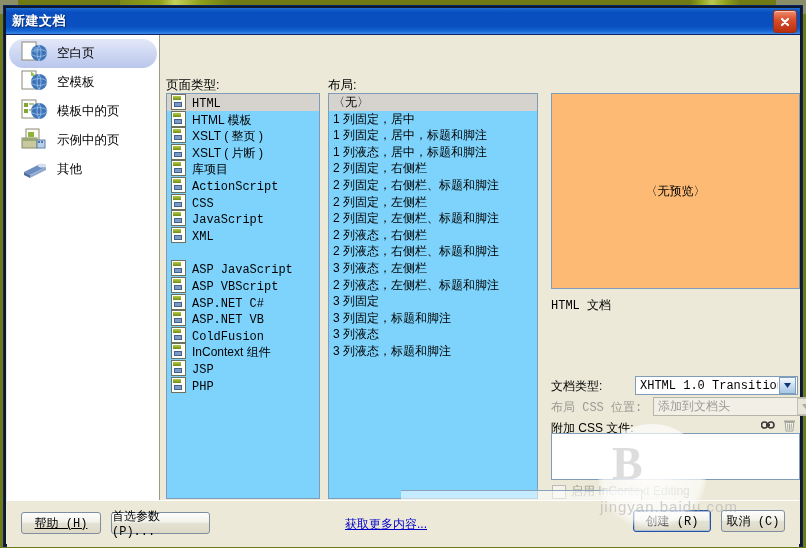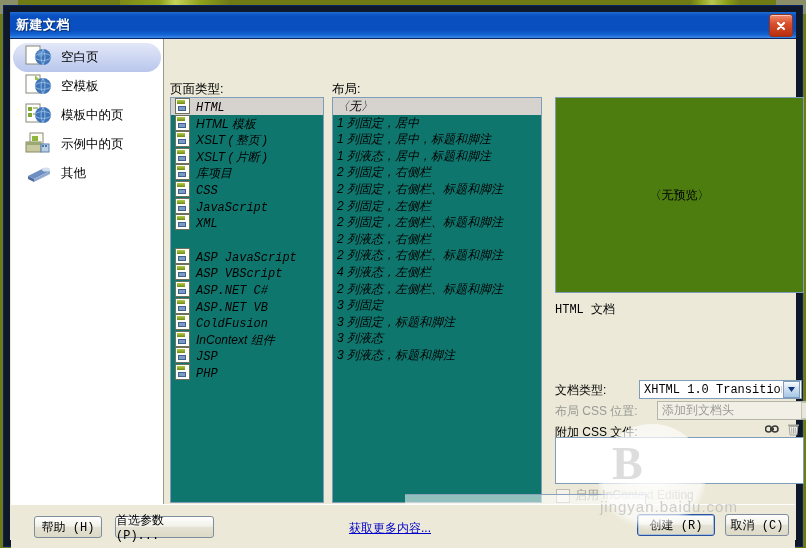--- a/index.html
+++ b/index.html
@@ -8,21 +8,21 @@
     background:#6f7a15;
     font-family:"Liberation Sans","DejaVu Sans",sans-serif;
     font-size:12px;
     position:relative;
   }
   
   .desktop{position:absolute;left:0;top:0;width:806px;height:14px;
     background:linear-gradient(90deg,#8a8f6a 0px,#8a8f6a 18px,#6f7a15 18px,#6f7a15 120px,#7c8a17 120px,#8fa01b 160px,#c5d25a 175px,#8fa01b 200px,#6f7a15 230px,#6f7a15 690px,#8fa01b 700px,#b9c752 712px,#8fa01b 726px,#6f7a15 740px,#6f7a15 776px,#8a8f6a 776px,#8a8f6a 806px);}
 
   .dialog{position:absolute;left:4px;top:6px;width:798px;height:540px;
-    background:#ece9d8;border:6px solid #0f172a;box-sizing:border-box;
+    background:#ece9d8;border:2px solid #0f172a;box-sizing:border-box;
     box-shadow:0 0 0 1px #0a246a;}
 
   
   .titlebar{height:26px;
     background:linear-gradient(180deg,#1f6fd4 0%,#1059c8 9%,#0a4fc0 18%,#0a4fc0 70%,#1466d4 88%,#3e8ae6 100%);
     border-bottom:1px solid #0a246a;
     display:flex;align-items:center;position:relative;padding-left:6px;}
   .titletext{color:#fff;font-weight:bold;font-size:13px;letter-spacing:.5px;
     text-shadow:1px 1px 1px rgba(0,0,0,.45);}
   .closebtn{position:absolute;right:3px;top:2px;width:22px;height:21px;
@@ -40,39 +40,39 @@
     background:#fff;border-right:1px solid #9a9a86;}
   .side-item{height:29px;display:flex;align-items:center;gap:7px;
     padding-left:11px;margin:0 2px;cursor:pointer;color:#000;font-size:12.5px;}
   .side-item.sel{background:linear-gradient(180deg,#e3e8f8 0%,#ccd6f2 55%,#b9c6ec 100%);
     border-radius:22px;}
   .side-item:first-child{margin-top:4px;}
   .side-ico{width:30px;height:28px;position:relative;flex:0 0 30px;}
 
   
   .col-label{position:absolute;font-size:12.5px;color:#000;}
-  .listbox{position:absolute;background:#0f766e;border:1px solid #7f9db9;
-    overflow:hidden;font-style:italic;}
+  .listbox{position:absolute;background:#7dd3fc;border:1px solid #7f9db9;
+    overflow:hidden;}
   .li{height:16.6px;line-height:16.6px;padding-left:4px;font-size:12px;
     color:#000;white-space:nowrap;cursor:pointer;
     font-family:"Liberation Mono","DejaVu Sans Mono",monospace;}
   .li.zh{font-family:"Liberation Sans","DejaVu Sans",sans-serif;}
   .li.sel{background:#d6d3ce;}
   .spacer{height:17px;}
 
   
   .ficon{position:relative;display:inline-block;width:13px;height:14px;
     background:#fdfdfa;border:1px solid #6f6f5e;vertical-align:-3px;margin-right:6px;}
   .ficon:before{content:"";position:absolute;left:1px;top:1px;width:8px;height:4px;
     background:linear-gradient(180deg,#b3cc44,#6f8c18);}
   .ficon:after{content:"";position:absolute;left:2px;top:7px;width:8px;height:5px;
     background:#7b9bc4;border:1px solid #41618c;box-sizing:border-box;}
 
   
-  .preview{position:absolute;background:#4d7c0f;border:1px solid #7f9db9;
+  .preview{position:absolute;background:#fdba74;border:1px solid #7f9db9;
     display:flex;align-items:center;justify-content:center;color:#000;font-size:12px;}
   .rlabel{position:absolute;font-size:12px;color:#000;}
   .rlabel.dim{color:#9a9a94;}
   .select{position:absolute;height:19px;border:1px solid #7f9db9;background:#fff;
     display:flex;align-items:center;box-sizing:border-box;}
   .select .val{flex:1;padding-left:4px;font-size:12px;
     font-family:"Liberation Mono","DejaVu Sans Mono",monospace;color:#000;
     white-space:nowrap;overflow:hidden;}
   .select .arrow{width:17px;height:17px;margin:0 1px;flex:0 0 17px;
     background:linear-gradient(180deg,#f6fbff,#cfe0f0 45%,#a7c6e6);
@@ -200,20 +200,21 @@
     </div>
 
     <div class="col-label" style="left:160px;top:42px;">页面类型:</div>
     <div class="listbox" style="left:160px;top:58px;width:152px;height:404px;">
 
       <div class="li sel"><span class="ficon"></span><span>HTML</span></div>
       <div class="li zh"><span class="ficon"></span><span>HTML 模板</span></div>
       <div class="li zh"><span class="ficon"></span><span>XSLT ( 整页 )</span></div>
       <div class="li zh"><span class="ficon"></span><span>XSLT ( 片断 )</span></div>
       <div class="li zh"><span class="ficon"></span><span>库项目</span></div>
+      <div class="li"><span class="ficon"></span><span>ActionScript</span></div>
       <div class="li"><span class="ficon"></span><span>CSS</span></div>
       <div class="li"><span class="ficon"></span><span>JavaScript</span></div>
       <div class="li"><span class="ficon"></span><span>XML</span></div>
 
       <div class="spacer"></div>
 
       <div class="li"><span class="ficon"></span><span>ASP JavaScript</span></div>
       <div class="li"><span class="ficon"></span><span>ASP VBScript</span></div>
       <div class="li"><span class="ficon"></span><span>ASP.NET C#</span></div>
       <div class="li"><span class="ficon"></span><span>ASP.NET VB</span></div>
@@ -228,21 +229,21 @@
       <div class="li zh sel">〈无〉</div>
       <div class="li zh">1 列固定，居中</div>
       <div class="li zh">1 列固定，居中，标题和脚注</div>
       <div class="li zh">1 列液态，居中，标题和脚注</div>
       <div class="li zh">2 列固定，右侧栏</div>
       <div class="li zh">2 列固定，右侧栏、标题和脚注</div>
       <div class="li zh">2 列固定，左侧栏</div>
       <div class="li zh">2 列固定，左侧栏、标题和脚注</div>
       <div class="li zh">2 列液态，右侧栏</div>
       <div class="li zh">2 列液态，右侧栏、标题和脚注</div>
-      <div class="li zh">4 列液态，左侧栏</div>
+      <div class="li zh">3 列液态，左侧栏</div>
       <div class="li zh">2 列液态，左侧栏、标题和脚注</div>
       <div class="li zh">3 列固定</div>
       <div class="li zh">3 列固定，标题和脚注</div>
       <div class="li zh">3 列液态</div>
       <div class="li zh">3 列液态，标题和脚注</div>
     </div>
 
     <div class="preview" style="left:545px;top:58px;width:247px;height:194px;">
       <span>〈无预览〉</span>
     </div>
@@ -252,21 +253,21 @@
     <div class="rlabel" style="left:545px;top:343px;">文档类型:</div>
     <div class="select" style="left:629px;top:341px;width:163px;">
       <span class="val">XHTML 1.0 Transitional</span>
       <span class="arrow">
         <svg width="7" height="5" viewBox="0 0 7 5">
             <path d="M0 0 L7 0 L3.5 5 Z" fill="#11357a"></path>
           </svg>
       </span>
     </div>
 
-    <div class="rlabel dim" style="left:545px;top:364px;">布局 CSS 位置:</div>
+    <div class="rlabel dim" style="left:545px;top:364px;font-family:Liberation Mono, monospace;">布局 CSS 位置:</div>
     <div class="select dis" style="left:629px;top:362px;width:163px;margin-left:18px;">
       <span class="val">添加到文档头</span>
       <span class="arrow">
         <svg width="7" height="5" viewBox="0 0 7 5">
             <path d="M0 0 L7 0 L3.5 5 Z" fill="#aeaea2"></path>
           </svg>
       </span>
     </div>
 
     <div class="rlabel" style="left:545px;top:385px;">附加 CSS 文件:</div>
@@ -292,21 +293,21 @@
     </div>
 
     <div class="icelink" style="left:545px;top:466px;">
       <span class="link">了解有关 Busines</span><br>
       <span class="link">Editing 的更多信</span>
     </div>
 
     <div class="tipbox"></div>
 
     <div class="footer">
-      <div class="btn" style="left:23px;top:11px;width:68px;">帮助 (H)</div>
+      <div class="btn" style="left:14px;top:11px;width:80px;text-decoration:underline;">帮助 (H)</div>
       <div class="btn" style="left:104px;top:11px;width:99px;">首选参数 (P)...</div>
       <div class="footlink link" style="left:338px;top:15px;">获取更多内容...</div>
       <div class="btn def" style="left:626px;top:9px;width:78px;">创建 (R)</div>
       <div class="btn" style="left:714px;top:9px;width:64px;">取消 (C)</div>
     </div>
 
   </div>
 </div>
 
 <div class="wm">

